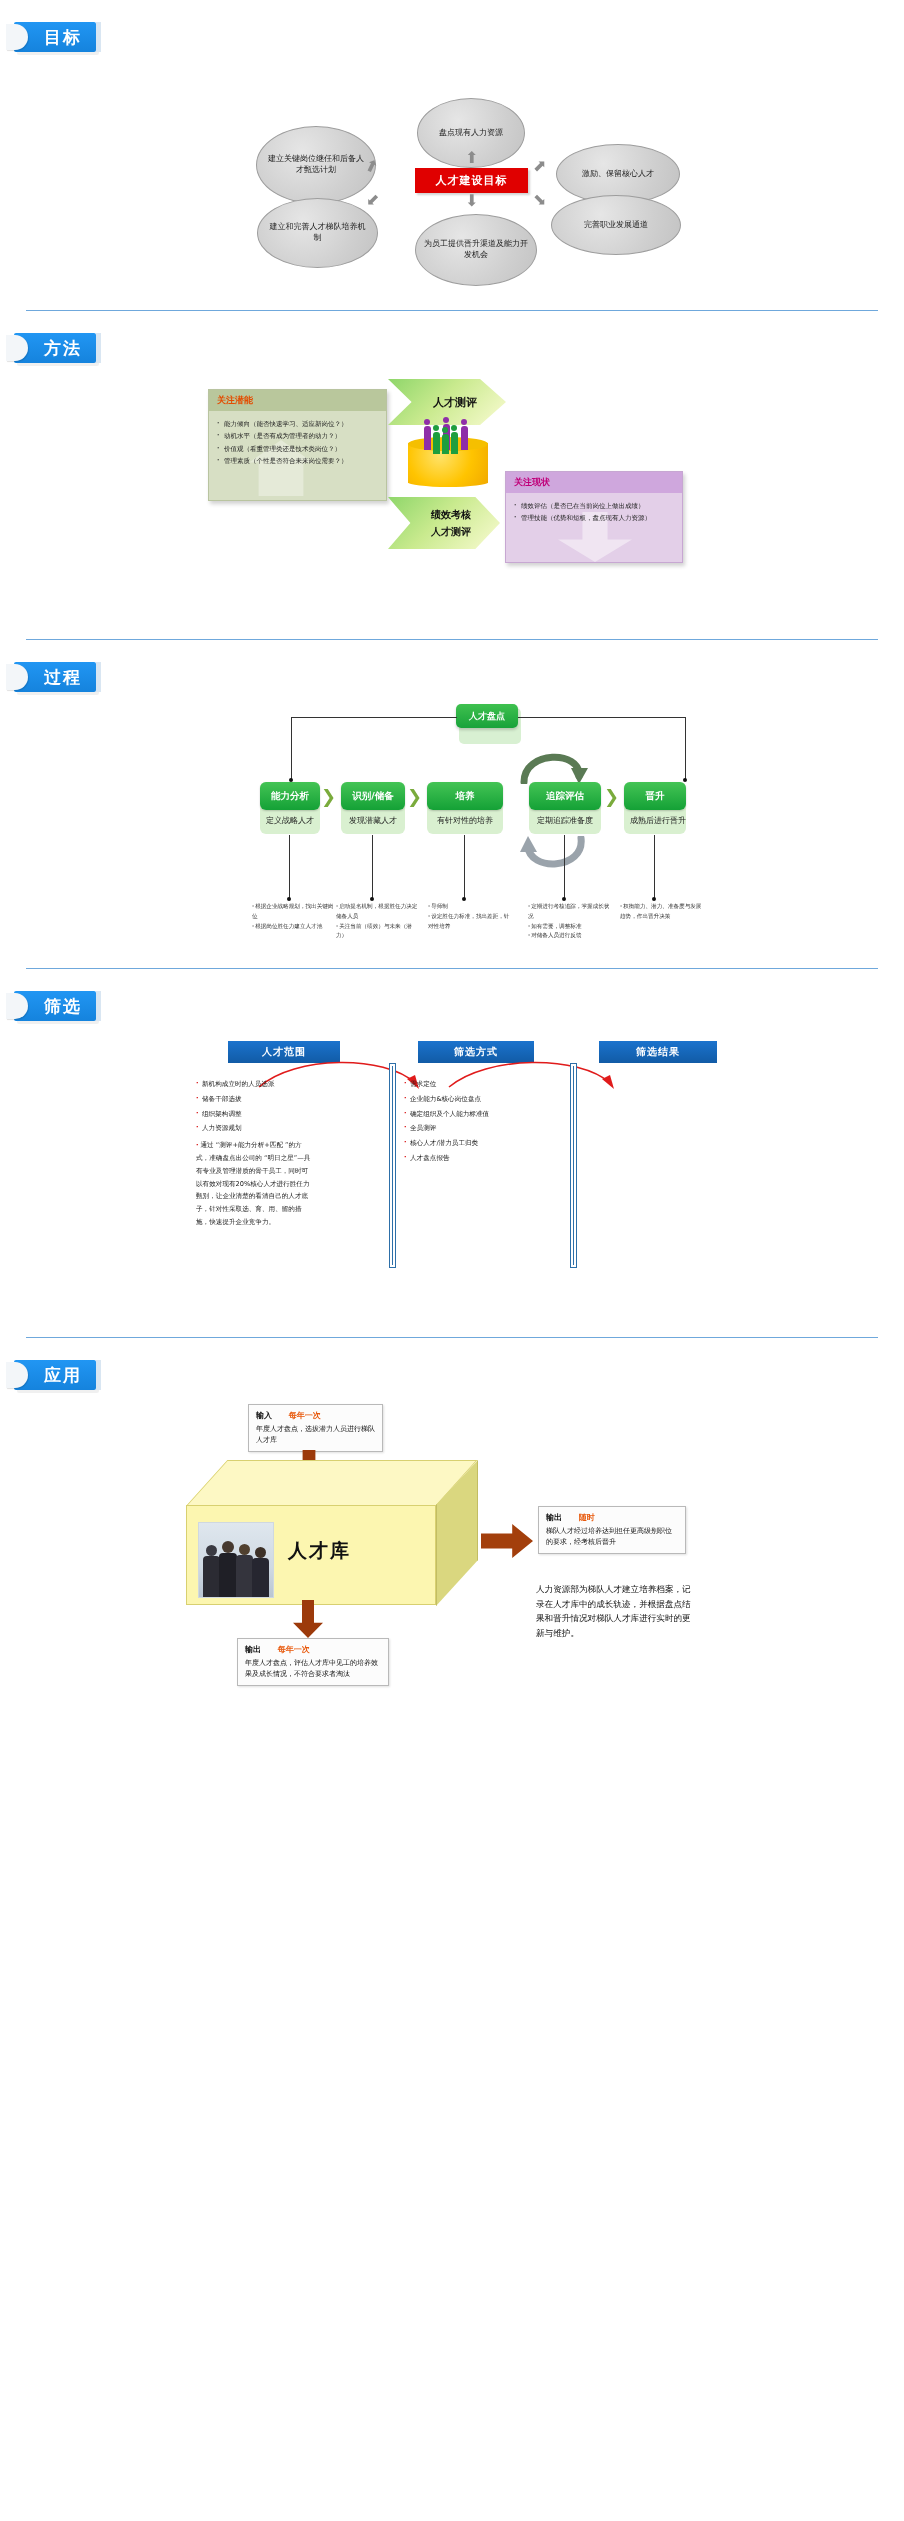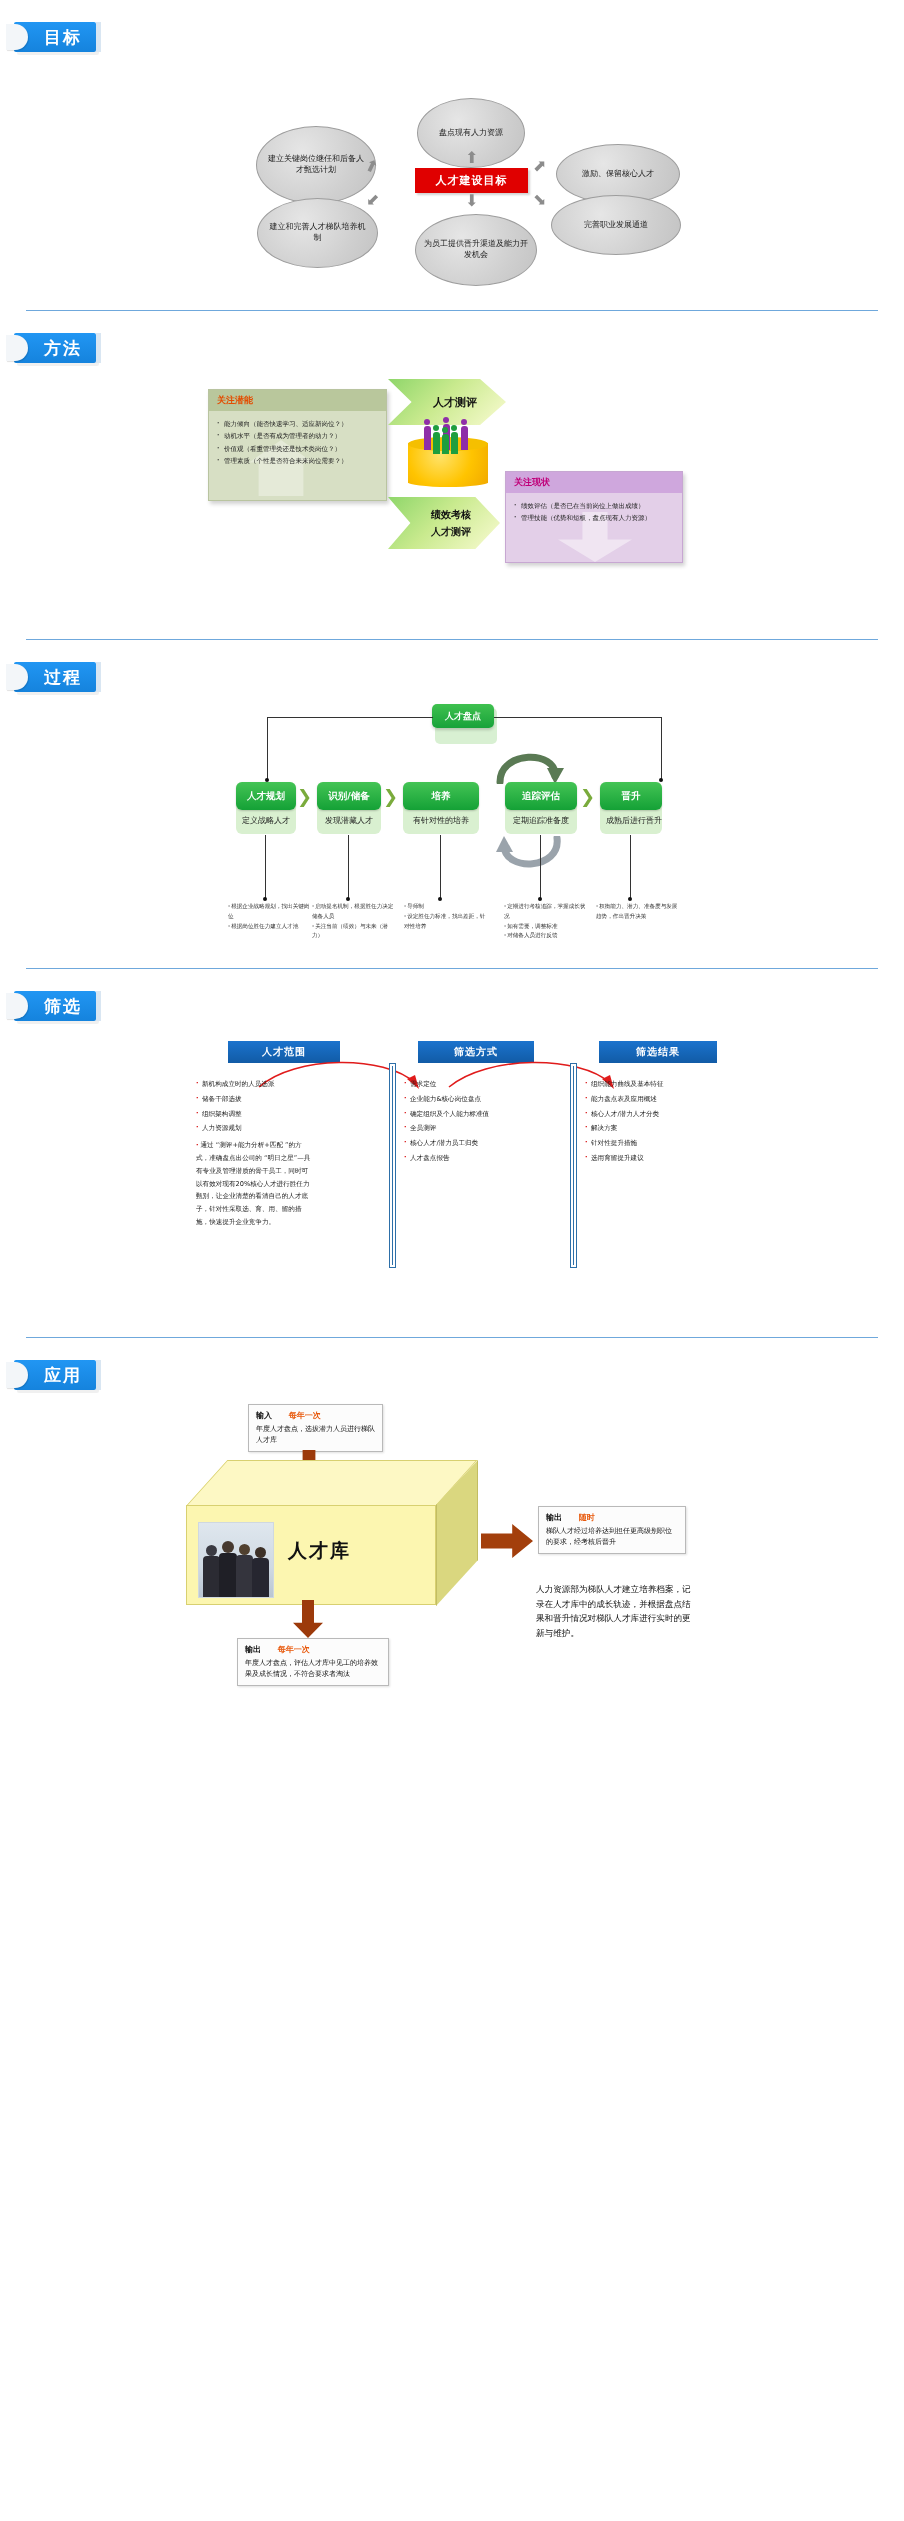--- a/index.html
+++ b/index.html
@@ -132,21 +132,21 @@
     clip-path: polygon(33% 0, 67% 0, 67% 55%, 100% 55%, 50% 100%, 0 55%, 33% 55%);
     border:0;
   }
   .house-ghost{
     position:absolute;
     background: rgba(255,255,255,0.35);
     clip-path: polygon(50% 0, 100% 40%, 85% 40%, 85% 100%, 15% 100%, 15% 40%, 0 40%);
   }
 
   
-  .proc-canvas{ position:relative; height:250px; margin-top:4px;}
+  .proc-canvas{ position:relative; height:250px; margin-top:4px;margin-left:24px;}
   .proc-top{
     position:absolute;
     background:linear-gradient(180deg,#3fc14f 0%, #18a23a 100%);
     border-radius:5px;
     color:#fff;font-size:9px;font-weight:bold;
     display:flex;align-items:center;justify-content:center;
     box-shadow:0 2px 3px rgba(0,0,0,0.18);
   }
   .proc-top-shadow{
     position:absolute;background:#d8f0d2;border-radius:5px;
@@ -387,21 +387,21 @@
         <polygon points="60,42 52,26 69,26" fill="#5a7a54"></polygon>
       </svg>
 
       <svg class="curve-arrow" style="left:495px; top:134px;" width="70" height="42" viewBox="0 0 70 42">
         <path d="M62,2 C66,34 10,36 9,10" stroke="#9aa3ab" stroke-width="7" fill="none" stroke-linecap="round"></path>
         <polygon points="9,0 1,16 18,16" fill="#9aa3ab"></polygon>
       </svg>
 
       <div class="step-shadow" style="left:236px; top:80px; width:60px; height:52px;"></div>
       <div class="step" style="left:236px; top:80px; width:60px; height:28px;">
-        <span>人才规划</span>
+        <span>能力分析</span>
       </div>
       <div class="step-sub" style="left:222px; top:113px; width:88px;">定义战略人才</div>
 
       <div class="step-chev" style="left:297px; top:86px;">❯</div>
 
       <div class="step-shadow" style="left:317px; top:80px; width:64px; height:52px;"></div>
       <div class="step" style="left:317px; top:80px; width:64px; height:28px;">
         <span>识别/储备</span>
       </div>
       <div class="step-sub" style="left:305px; top:113px; width:88px;">发现潜藏人才</div>
@@ -505,28 +505,20 @@
 
       <div class="scr-list" style="left:404px; top:44px; width:170px;">
         <div>需求定位</div>
         <div>企业能力&amp;核心岗位盘点</div>
         <div>确定组织及个人能力标准值</div>
         <div>全员测评</div>
         <div>核心人才/潜力员工归类</div>
         <div>人才盘点报告</div>
       </div>
 
-      <div class="scr-list" style="left:585px; top:44px; width:180px;">
-        <div>组织能力曲线及基本特征</div>
-        <div>能力盘点表及应用概述</div>
-        <div>核心人才/潜力人才分类</div>
-        <div>解决方案</div>
-        <div>针对性提升措施</div>
-        <div>选用育留提升建议</div>
-      </div>
     </div>
     <div class="sec-divider" style="margin-top:4px;"></div>
   </div>
 
   <div class="section">
     <div class="tab-wrap">
       <div class="tab">
         <span class="tab-flag"></span>
         <span class="tab-label">应用</span>
       </div>

